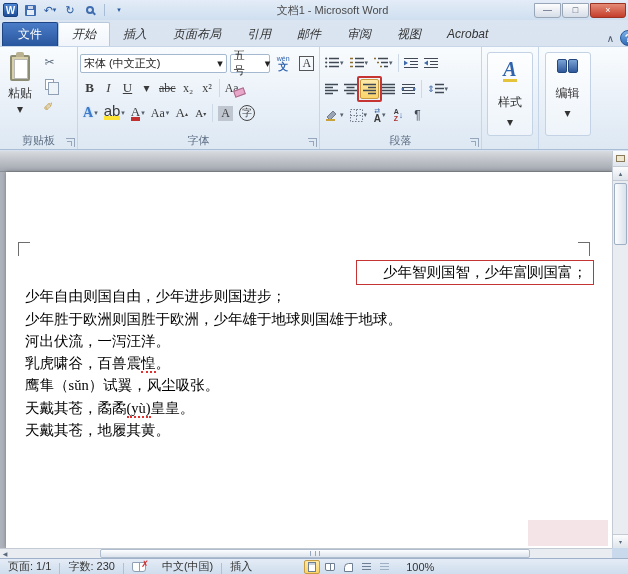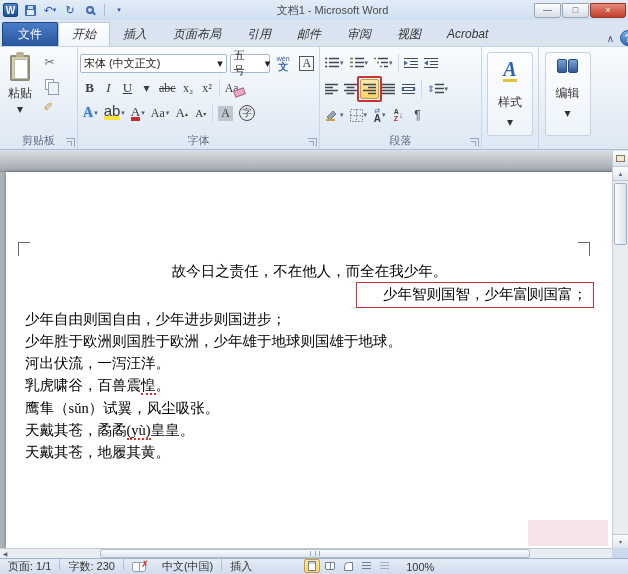--- a/index.html
+++ b/index.html
@@ -162,21 +162,21 @@
   .harrow { position:absolute; left:0; top:0; width:10px; height:9px; font-size:6px; color:#5a6a7d;
             display:flex; align-items:center; justify-content:center; }
   .hthumb { position:absolute; left:100px; width:430px; top:0; height:9px; background:linear-gradient(#fcfdfe,#dde4ed);
             border:1px solid #aebccd; border-radius:2px; display:flex; align-items:center; justify-content:center; }
   .grip { width:10px; height:5px; border-left:1px solid #97a7bb; border-right:1px solid #97a7bb; position:relative; }
   .grip::after { content:""; position:absolute; left:4px; top:0; bottom:0; border-left:1px solid #97a7bb; }
 
   
   .statusbar { position:absolute; left:0; right:0; bottom:0; height:16px;
                background:linear-gradient(#e4ecf6,#cfdded); border-top:1px solid #9fb2c9;
-               display:flex; align-items:flex-start; font-size:11px; color:#333; }
+               display:flex; align-items:flex-end; font-size:11px; color:#333; }
   .seg { padding:0 8px; display:flex; align-items:center; height:100%; }
   .ssep { width:1px; height:11px; background:#afc0d4; }
   .book { width:14px; height:10px; position:relative; background:#fdfdfd; border:1px solid #8fa0b5;
           border-radius:1px 1px 3px 3px; }
   .book::after { content:""; position:absolute; left:6px; top:0; bottom:0; border-left:1px solid #8fa0b5; }
   .bx { position:absolute; right:-4px; top:-4px; color:#cf2a2a; font-size:9px; font-weight:bold; }
   .views { display:flex; align-items:center; gap:2px; margin-left:44px; }
   .vic { width:16px; height:14px; display:flex; align-items:center; justify-content:center;
          border:1px solid transparent; border-radius:2px; }
   .vic.on { background:linear-gradient(#fde9a9,#fbd46a); border-color:#c79b3f; }
@@ -459,21 +459,20 @@
     </div>
   </div>
 </div>
 
 <div class="docarea">
   <div class="topband"></div>
   <div class="page">
     <div class="cmark l"></div>
     <div class="cmark r"></div>
     <div class="doctext">
-      <p class="dline ctr"><span>故今日之责任，不在他人，而全在我少年。</span></p>
       <p class="dline rgt">
         <span class="redbox"><span>少年智则国智，少年富</span><span class="caret"></span><span>则国富；</span></span>
       </p>
       <p class="dline"><span>少年自由则国自由，少年进步则国进步；</span></p>
       <p class="dline"><span>少年胜于欧洲则国胜于欧洲，少年雄于地球则国雄于地球。</span></p>
       <p class="dline"><span>河出伏流，一泻汪洋。</span></p>
       <p class="dline"><span>乳虎啸谷，百兽震</span><span class="sp">惶</span><span>。</span></p>
       <p class="dline"><span>鹰隼（sǔn）试翼，风尘吸张。</span></p>
       <p class="dline"><span>天戴其苍，矞矞</span><span class="sp">(yù)</span><span>皇皇。</span></p>
       <p class="dline"><span>天戴其苍，地履其黄。</span></p>

